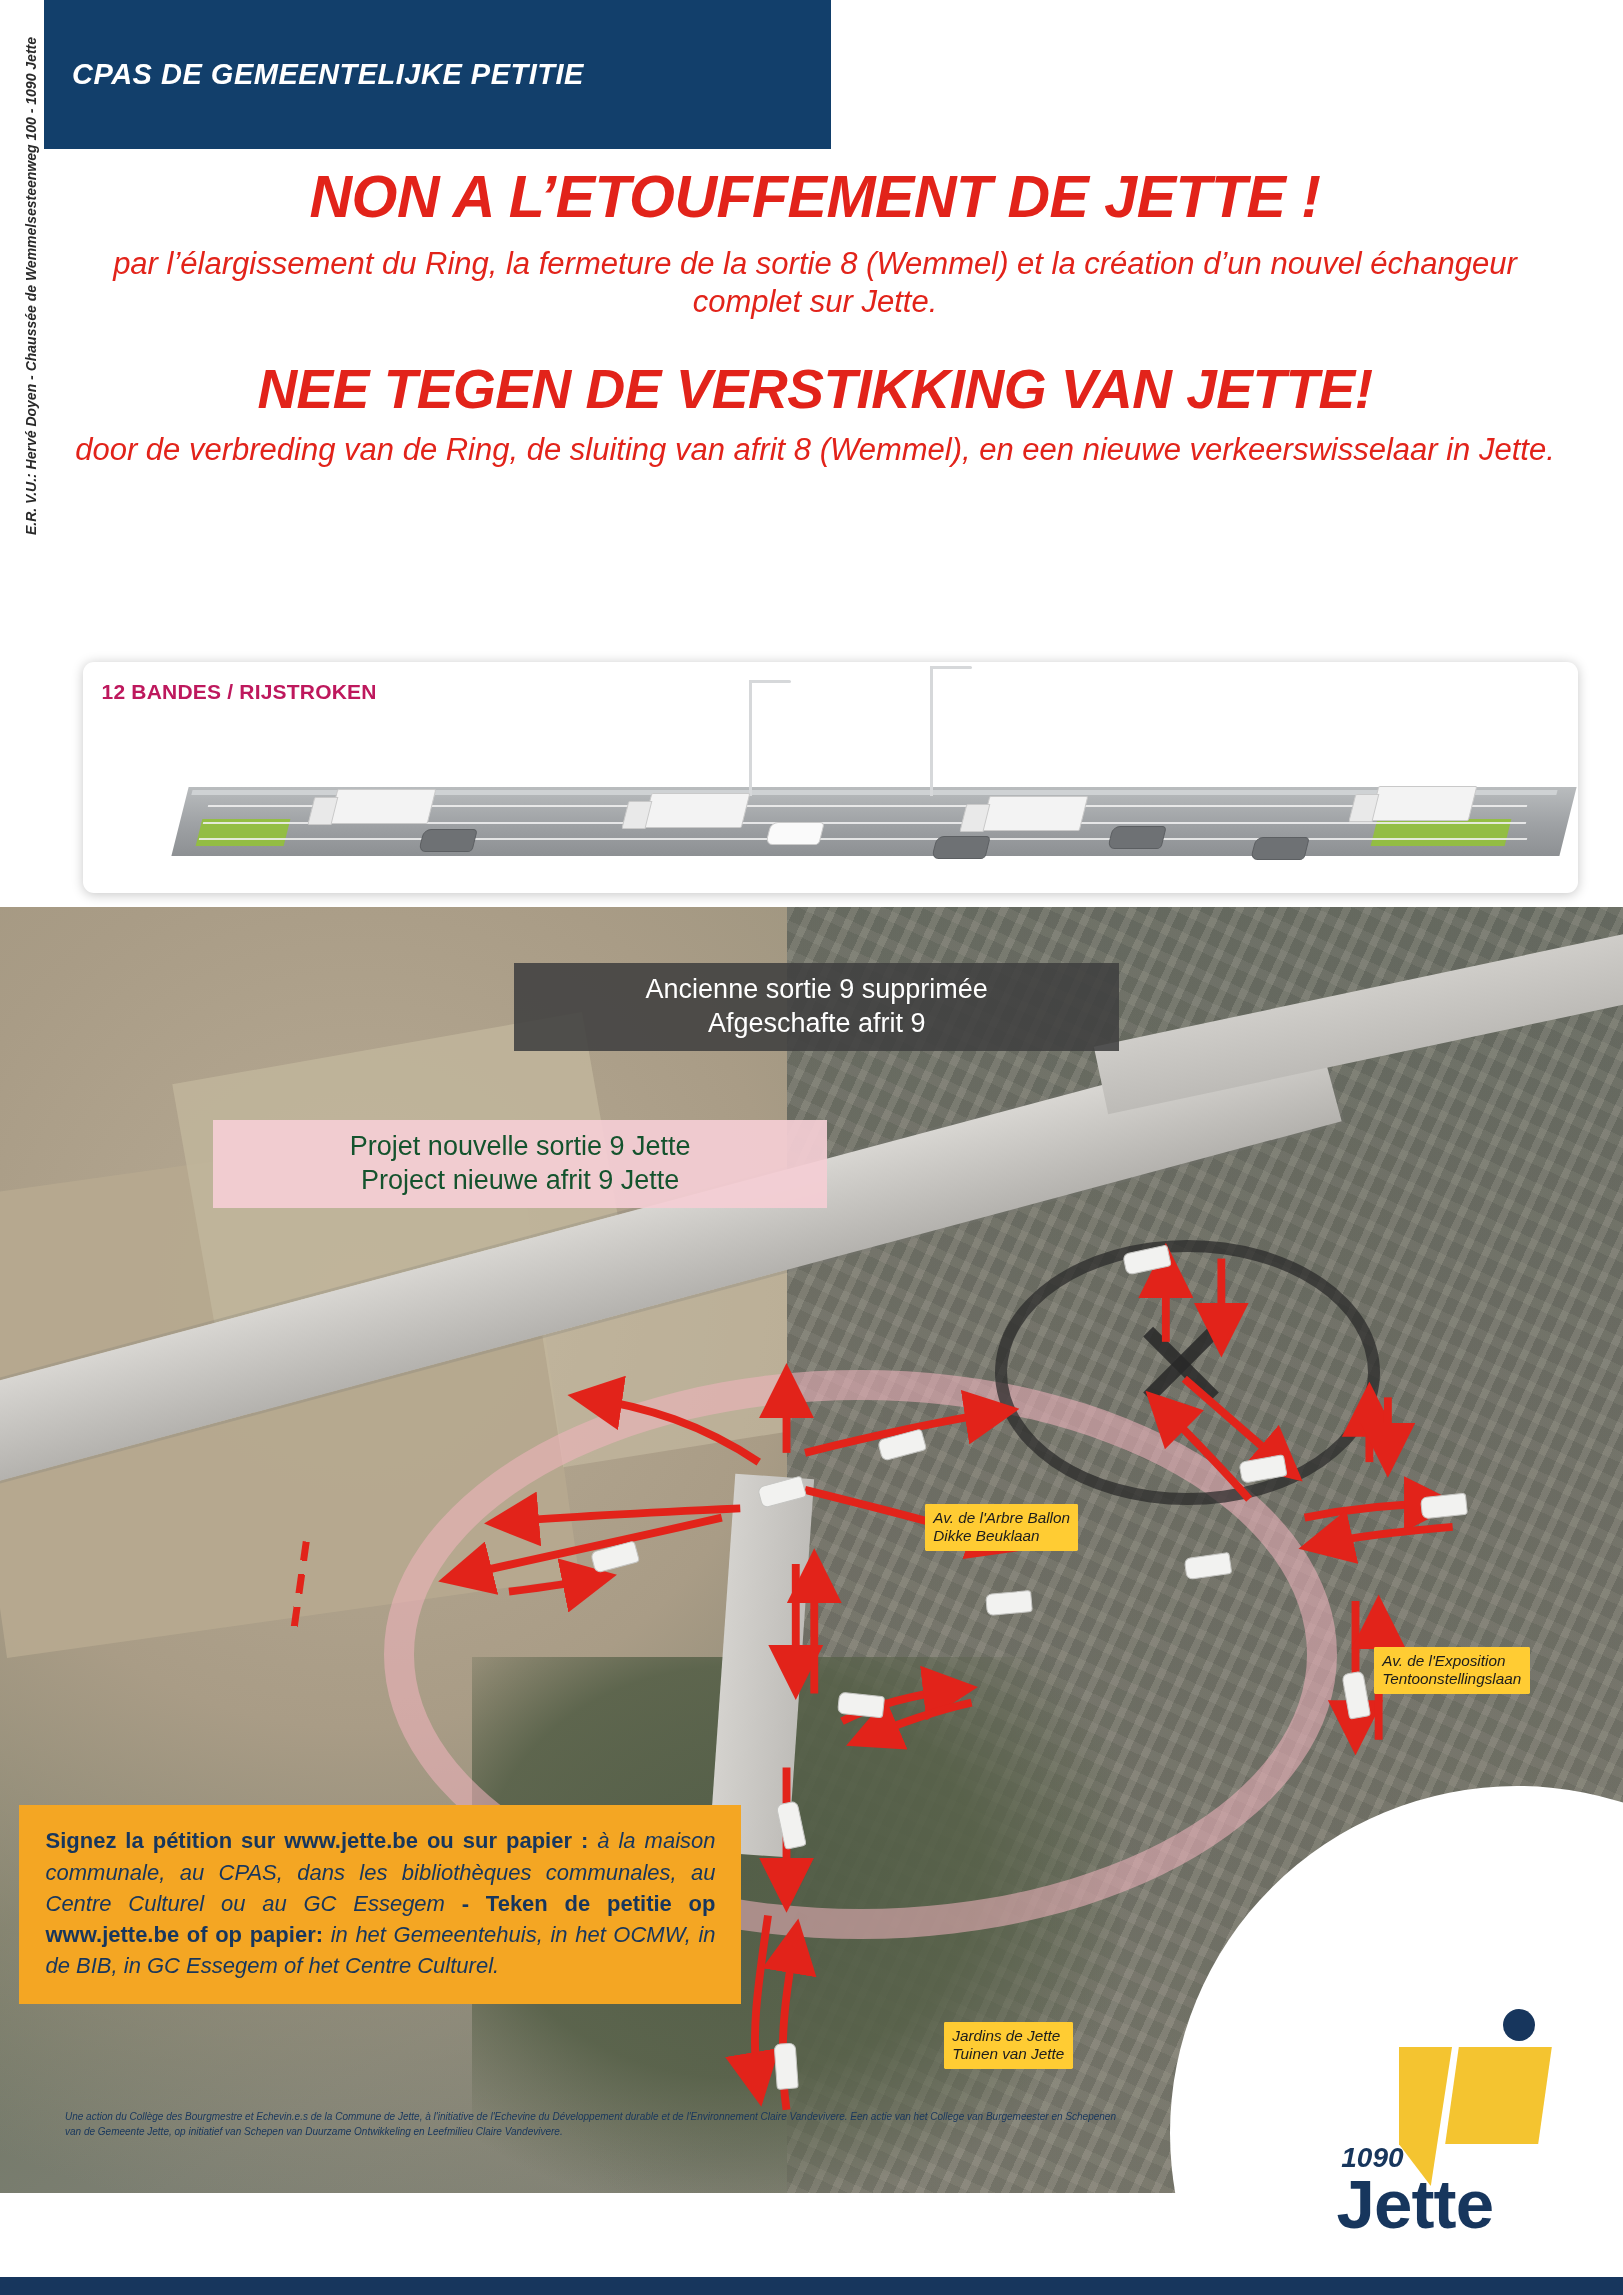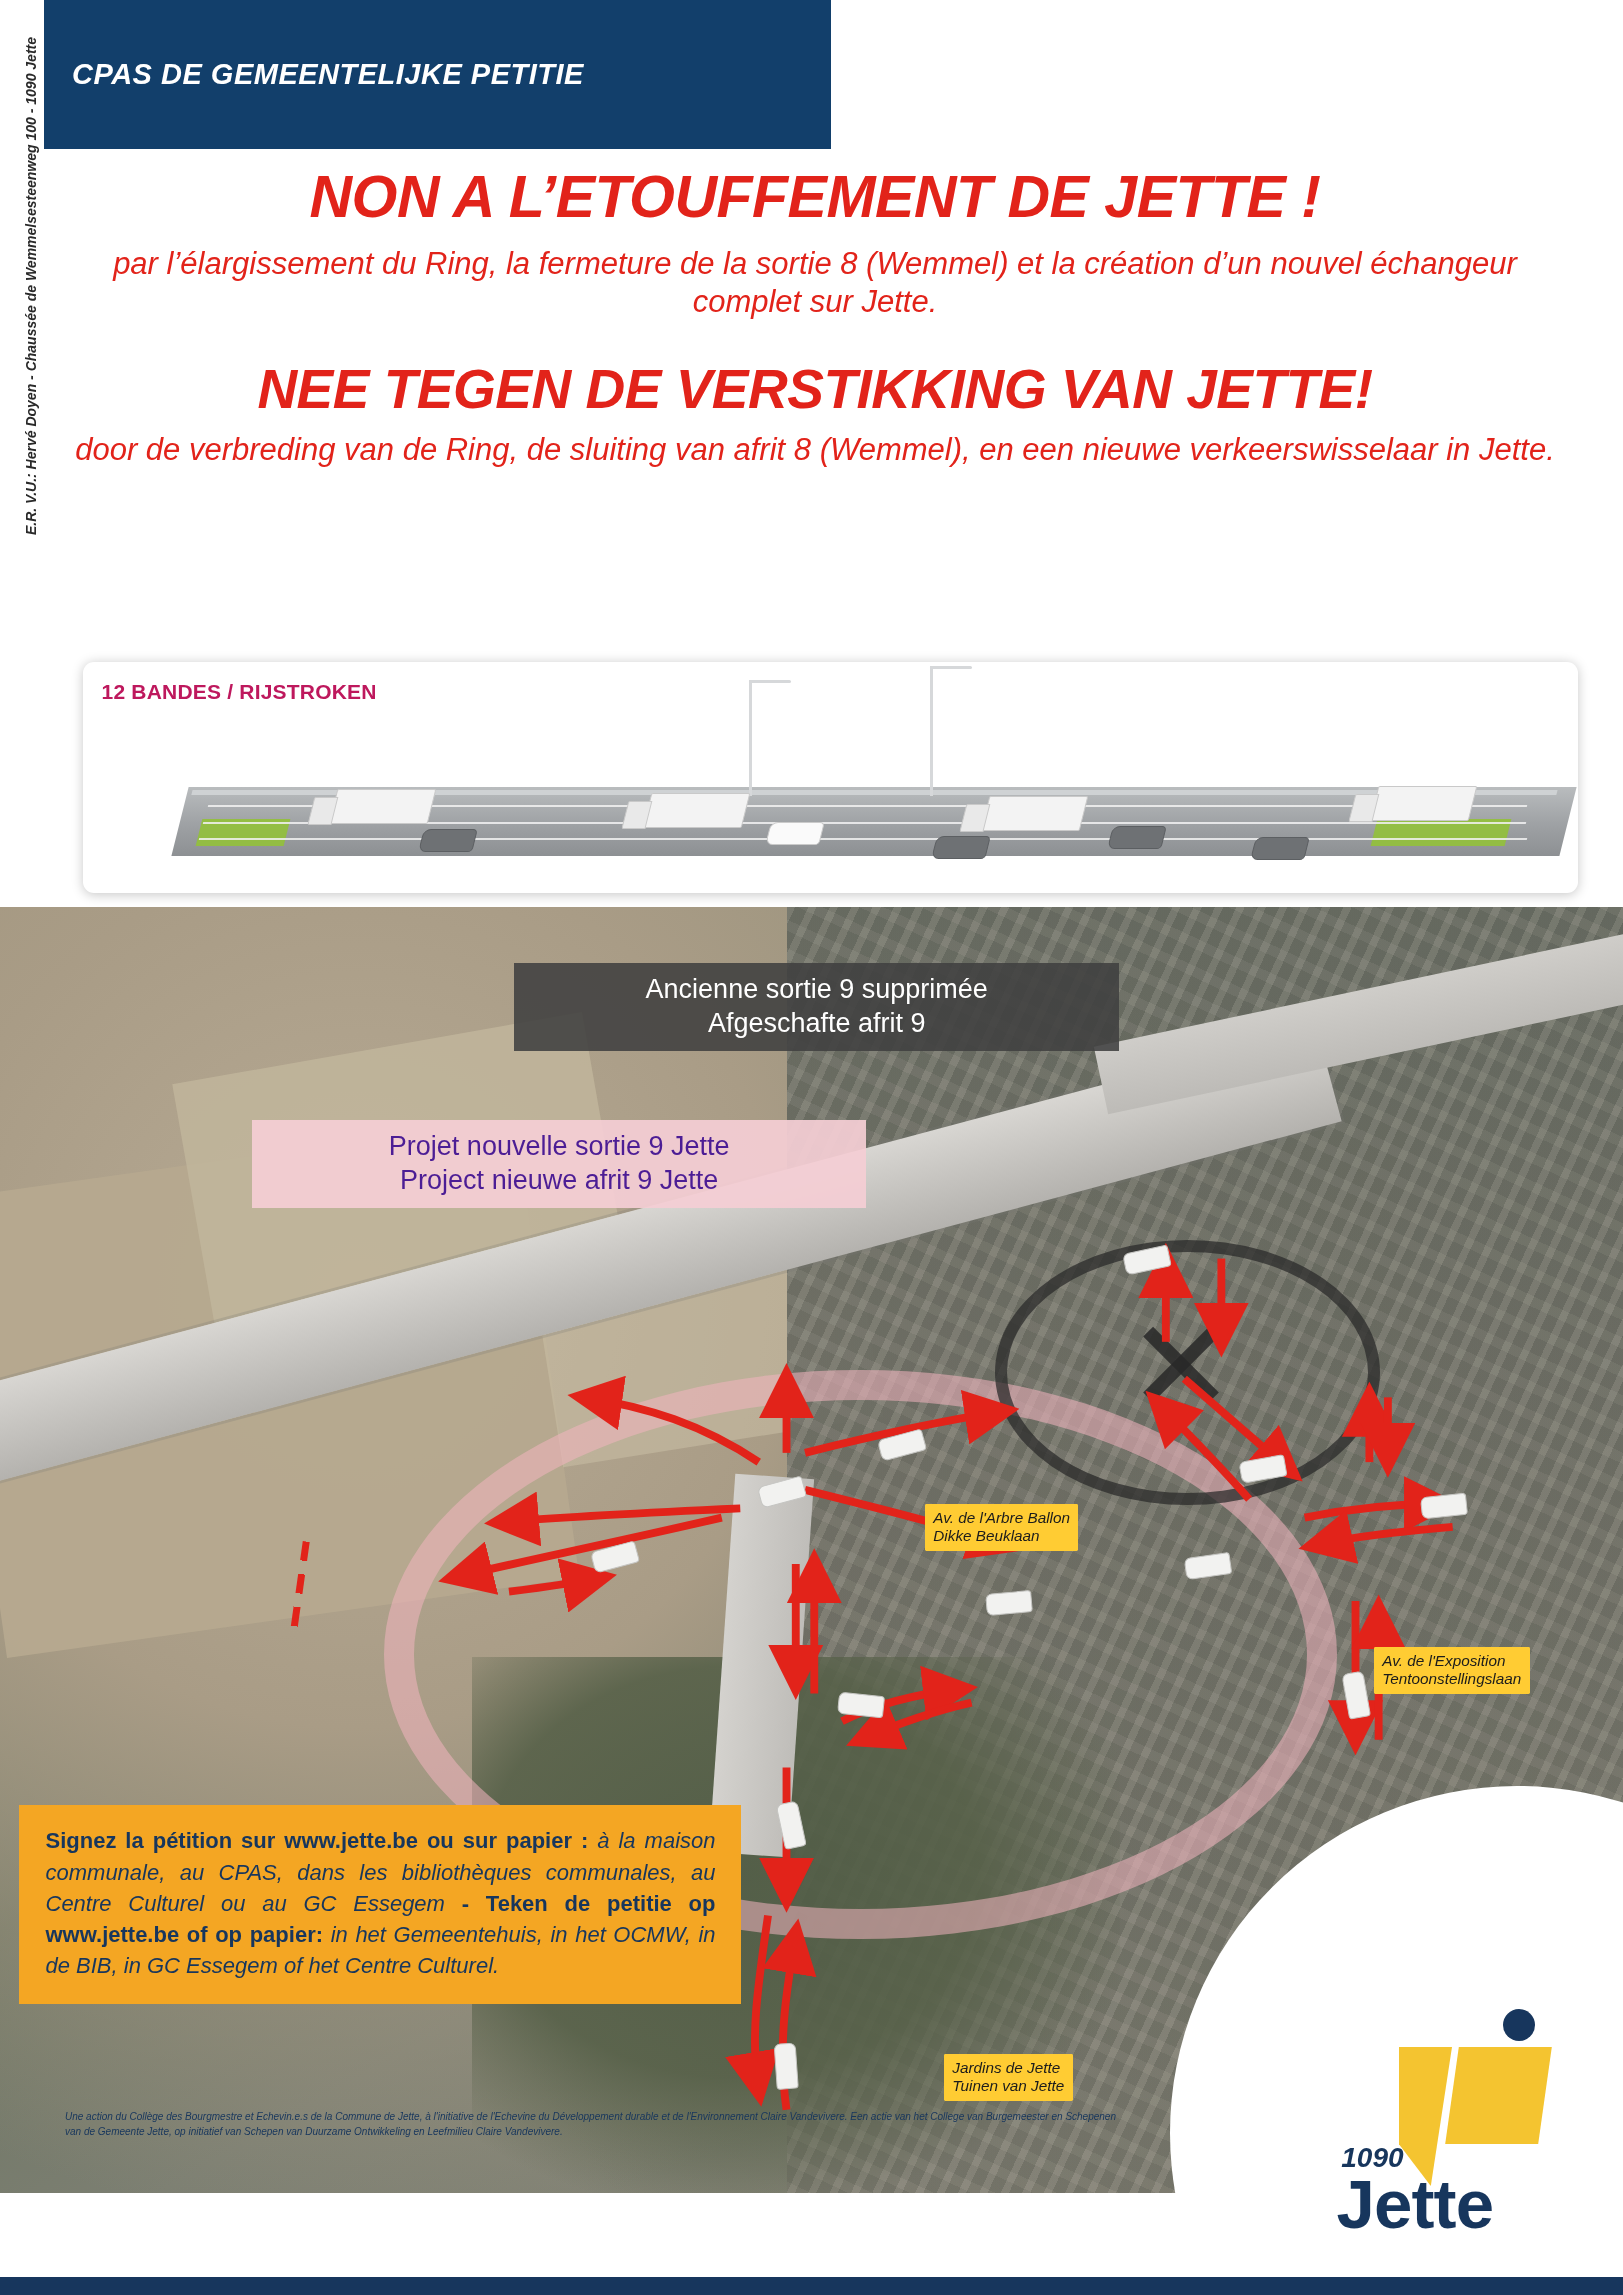--- a/index.html
+++ b/index.html
@@ -347,22 +347,21 @@
     line-height: 1.25;
     text-align: center;
     white-space: pre-line;
   }
   .callout-dark {
     background: rgba(64,64,64,0.88);
     color: #ffffff;
   }
   .callout-pink {
     background: rgba(244,205,212,0.93);
-    color: #4c1d95;
-    margin-left: 39px;
+    color: #14532d;
   }
   .tag {
     position: absolute;
     background: #ffcc33;
     color: #1c1c1c;
     font-size: 15.3px;
     font-style: italic;
     line-height: 1.22;
     padding: 4.6px 8.3px;
     white-space: pre-line;
@@ -566,21 +565,21 @@
 
   <div class="callout callout-pink" style="left:213px; top:213px; width:583px;">Projet nouvelle sortie 9 Jette
 Project nieuwe afrit 9 Jette</div>
 
   <div class="tag" style="left:925px; top:597px;">Av. de l'Arbre Ballon
 Dikke Beuklaan</div>
 
   <div class="tag" style="left:1374px; top:740px;">Av. de l'Exposition
 Tentoonstellingslaan</div>
 
-  <div class="tag" style="left:944px; top:1115px;margin-top:32px;">Jardins de Jette
+  <div class="tag" style="left:944px; top:1115px;">Jardins de Jette
 Tuinen van Jette</div>
 
   <div class="map-corner-white"></div>
 </div>
 
 <div class="petition">
   <b>Signez la pétition sur www.jette.be ou sur papier : </b><i>à la maison communale, au CPAS, dans les bibliothèques communales, au Centre Culturel ou au GC Essegem</i><b> - Teken de petitie op www.jette.be of op papier: </b><i>in het Gemeentehuis, in het OCMW, in de BIB, in GC Essegem of het Centre Culturel.</i>
 </div>
 
 <div class="footer-credit">Une action du Collège des Bourgmestre et Echevin.e.s de la Commune de Jette, à l'initiative de l'Echevine du Développement durable et de l'Environnement Claire Vandevivere. Een actie van het College van Burgemeester en Schepenen van de Gemeente Jette, op initiatief van Schepen van Duurzame Ontwikkeling en Leefmilieu Claire Vandevivere.</div>

